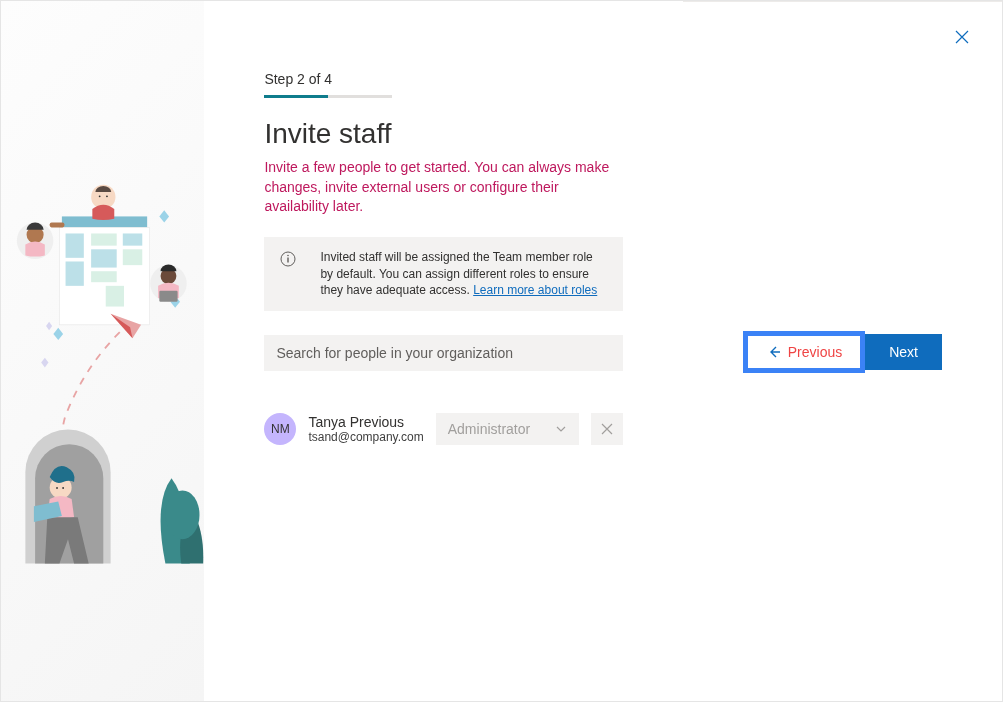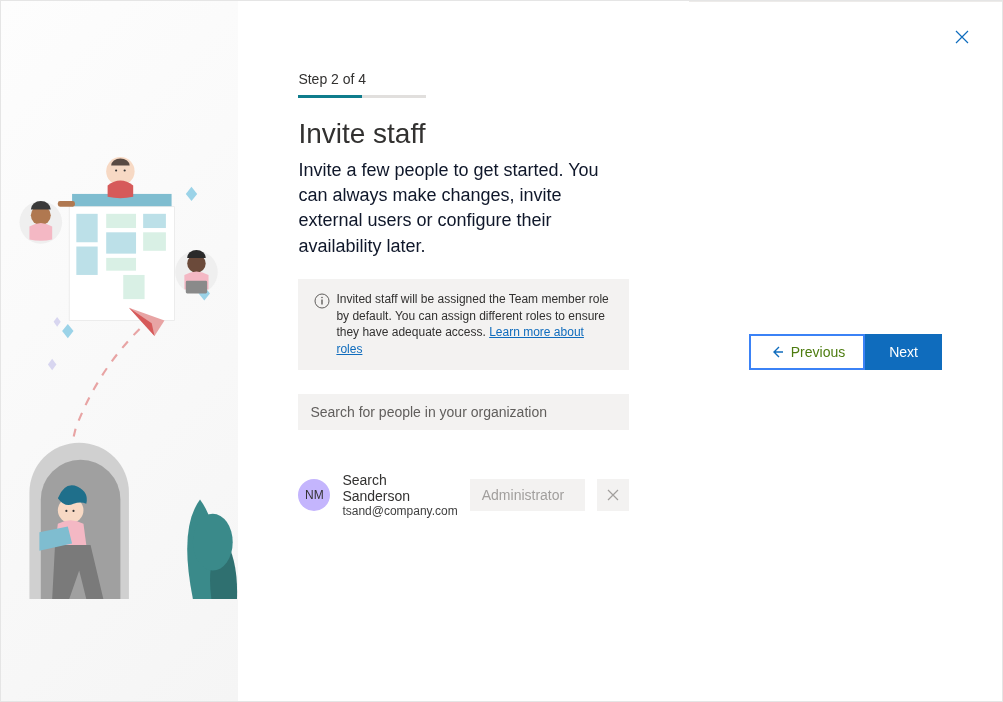--- a/index.html
+++ b/index.html
@@ -57,30 +57,30 @@
     }
     .progress-segment.filled { background: #0f7c8c; }
     .progress-segment.empty { background: #e1dfdd; }
     .page-title {
       font-size: 28px;
       font-weight: 400;
       color: #323130;
       margin-bottom: 8px;
     }
     .page-description {
-      font-size: 18px;
-      color: #0f172a;
+      font-size: 14px;
+      color: #be185d;
       line-height: 1.4;
       margin-bottom: 20px;
     }
     .info-box {
       background: #f3f2f1;
       padding: 12px 16px;
       display: flex;
-      gap: 6px;
+      gap: 24px;
       align-items: flex-start;
       margin-bottom: 24px;
     }
     .info-icon {
       width: 16px;
       height: 16px;
       flex-shrink: 0;
       margin-top: 2px;
       color: #605e5c;
     }
@@ -133,21 +133,21 @@
     .staff-email {
       font-size: 12px;
       color: #404040;
     }
     .role-select {
       display: flex;
       align-items: center;
       gap: 8px;
       background: #f3f2f1;
       padding: 8px 12px;
-      width: 115px;
+      width: 143px;
       cursor: pointer;
       color: #a19f9d;
       font-size: 14px;
       justify-content: space-between;
     }
     .chevron-icon {
       width: 12px;
       height: 12px;
       color: #a19f9d;
     }
@@ -173,22 +173,22 @@
       font-size: 14px;
       font-family: inherit;
       border: none;
       cursor: pointer;
       display: flex;
       align-items: center;
       gap: 6px;
     }
     .btn-secondary {
       background: #fff;
-      border: 2px solid #3b82f6;
-      color: #4d7c0f;
+      border: 5px solid #3b82f6;
+      color: #ef4444;
     }
     .btn-primary {
       background: #0f6cbd;
       color: #ffffff;
       padding: 10px 24px;
     }
     .arrow-left-icon {
       width: 16px;
       height: 16px;
       color: #0f6cbd;
@@ -284,21 +284,21 @@
       <div class="info-text">
         <span>Invited staff will be assigned the Team member role by default. You can assign different roles to ensure they have adequate access. </span><a class="info-link">Learn more about roles</a>
       </div>
     </div>
 
     <input type="text" class="search-input" placeholder="Search for people in your organization" style="">
 
     <div class="staff-row">
       <div class="avatar">NM</div>
       <div class="staff-info">
-        <div class="staff-name">Search Sanderson</div>
+        <div class="staff-name">Tanya Previous</div>
         <div class="staff-email">tsand@company.com</div>
       </div>
       <div class="role-select">
         <span>Administrator</span>
         <svg class="chevron-icon" viewBox="0 0 12 12">
           <path d="M2 4 L6 8 L10 4" stroke="currentColor" stroke-width="1.2" fill="none"></path>
         </svg>
       </div>
       <div class="remove-btn">
         <svg width="12" height="12" viewBox="0 0 12 12">

